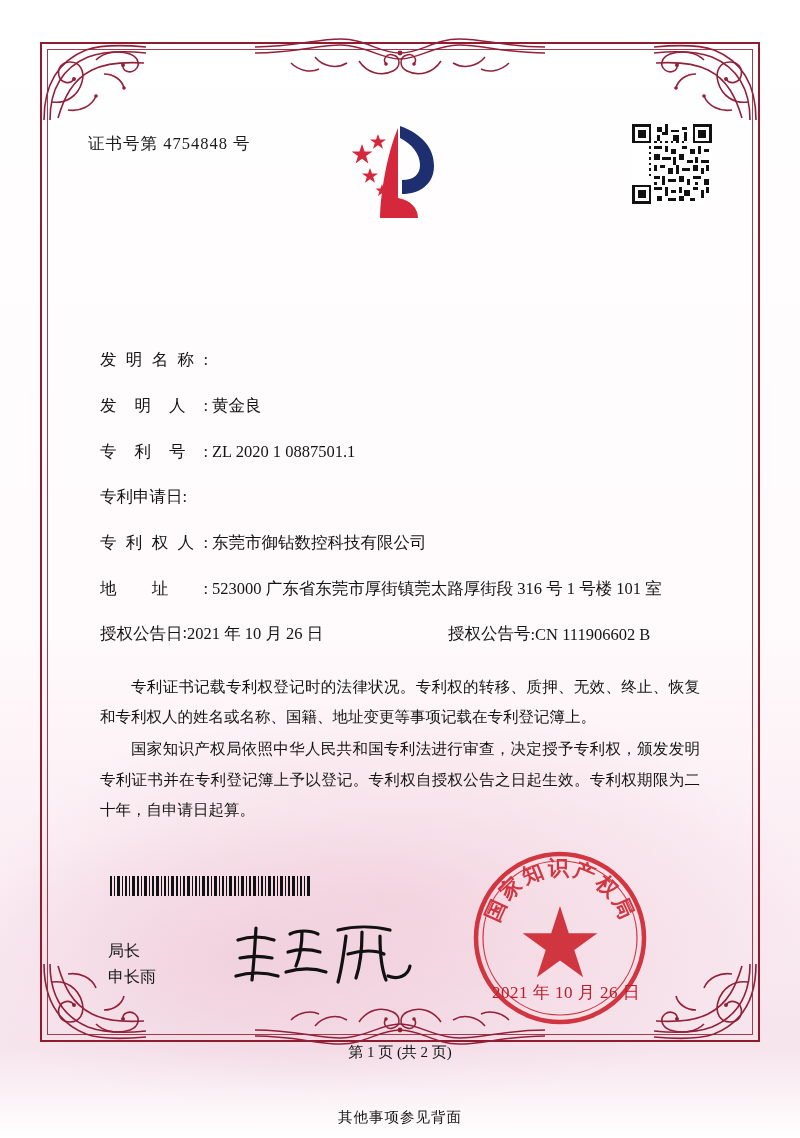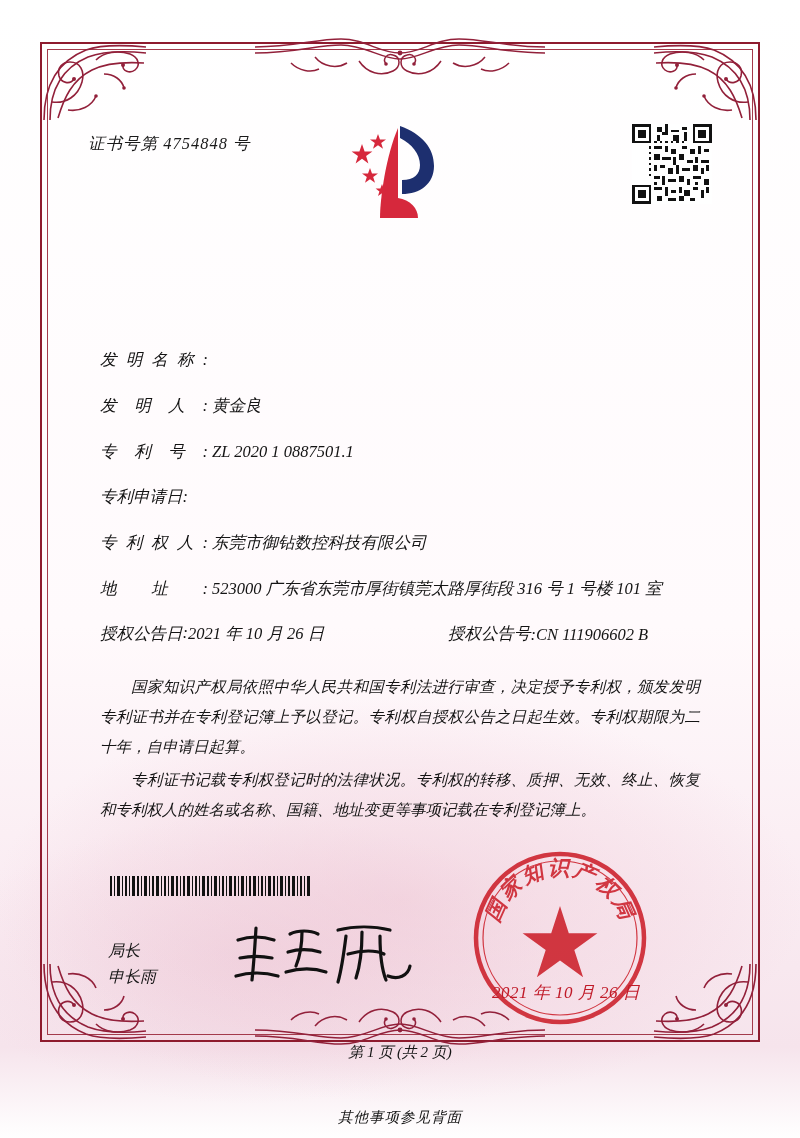--- a/index.html
+++ b/index.html
@@ -9,21 +9,20 @@
   }
   body {
     font-family: "Liberation Serif", "DejaVu Serif", serif;
   }
   #page {
     position: relative;
     width: 800px;
     height: 1138px;
     overflow: hidden;
     background: #fdba74;
-    font-style: italic;
   }
   
   .paper-wash {
     position: absolute;
     left: 0; top: 0;
     width: 800px; height: 1138px;
     background:
       radial-gradient(ellipse 520px 260px at 400px 900px, rgba(236,190,206,0.45) 0%, rgba(236,190,206,0.16) 55%, rgba(255,255,255,0) 78%),
       radial-gradient(ellipse 420px 200px at 250px 960px, rgba(228,178,198,0.30) 0%, rgba(255,255,255,0) 72%),
       linear-gradient(180deg, rgba(255,255,255,1) 0%, rgba(255,250,252,1) 55%, rgba(250,236,242,1) 78%, rgba(246,228,236,1) 92%, rgba(255,255,255,1) 100%);
@@ -506,22 +505,22 @@
       </div>
       <div class="cell2">
         <span class="lbl2">授权公告号</span>
         <span class="colon">:</span>
         <span>CN 111906602 B</span>
       </div>
     </div>
   </div>
 
   <div class="paras">
+    <p>专利证书记载专利权登记时的法律状况。专利权的转移、质押、无效、终止、恢复和专利权人的姓名或名称、国籍、地址变更等事项记载在专利登记簿上。</p>
     <p>国家知识产权局依照中华人民共和国专利法进行审查，决定授予专利权，颁发发明专利证书并在专利登记簿上予以登记。专利权自授权公告之日起生效。专利权期限为二十年，自申请日起算。</p>
-    <p>专利证书记载专利权登记时的法律状况。专利权的转移、质押、无效、终止、恢复和专利权人的姓名或名称、国籍、地址变更等事项记载在专利登记簿上。</p>
   </div>
 
   <div class="barcode">
     <svg width="200" height="20" viewBox="0 0 200 20" shape-rendering="crispEdges">
       <g fill="#111111">
         <rect x="0" y="0" width="2" height="20"></rect>
           <rect x="4" y="0" width="1" height="20"></rect>
         <rect x="7" y="0" width="3" height="20"></rect>
           <rect x="12" y="0" width="1" height="20"></rect>
         <rect x="15" y="0" width="2" height="20"></rect>

